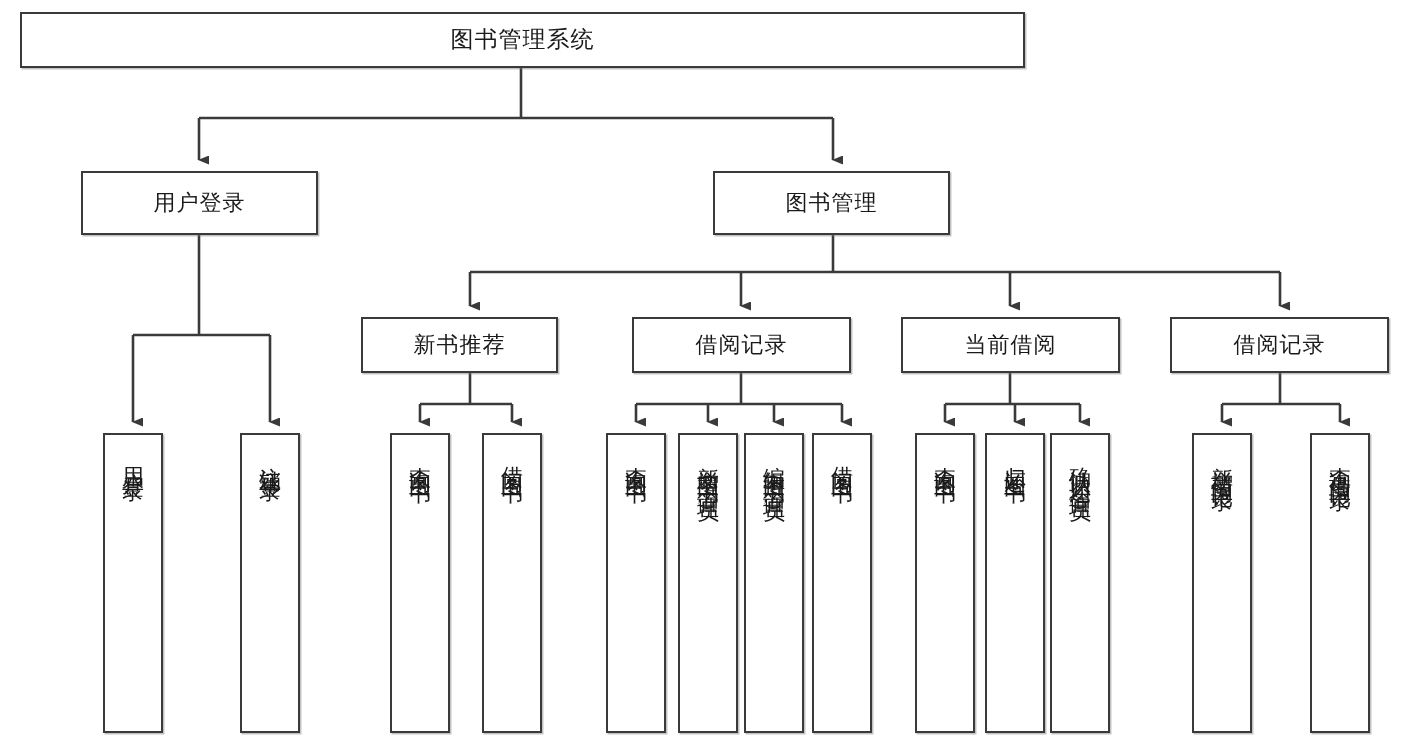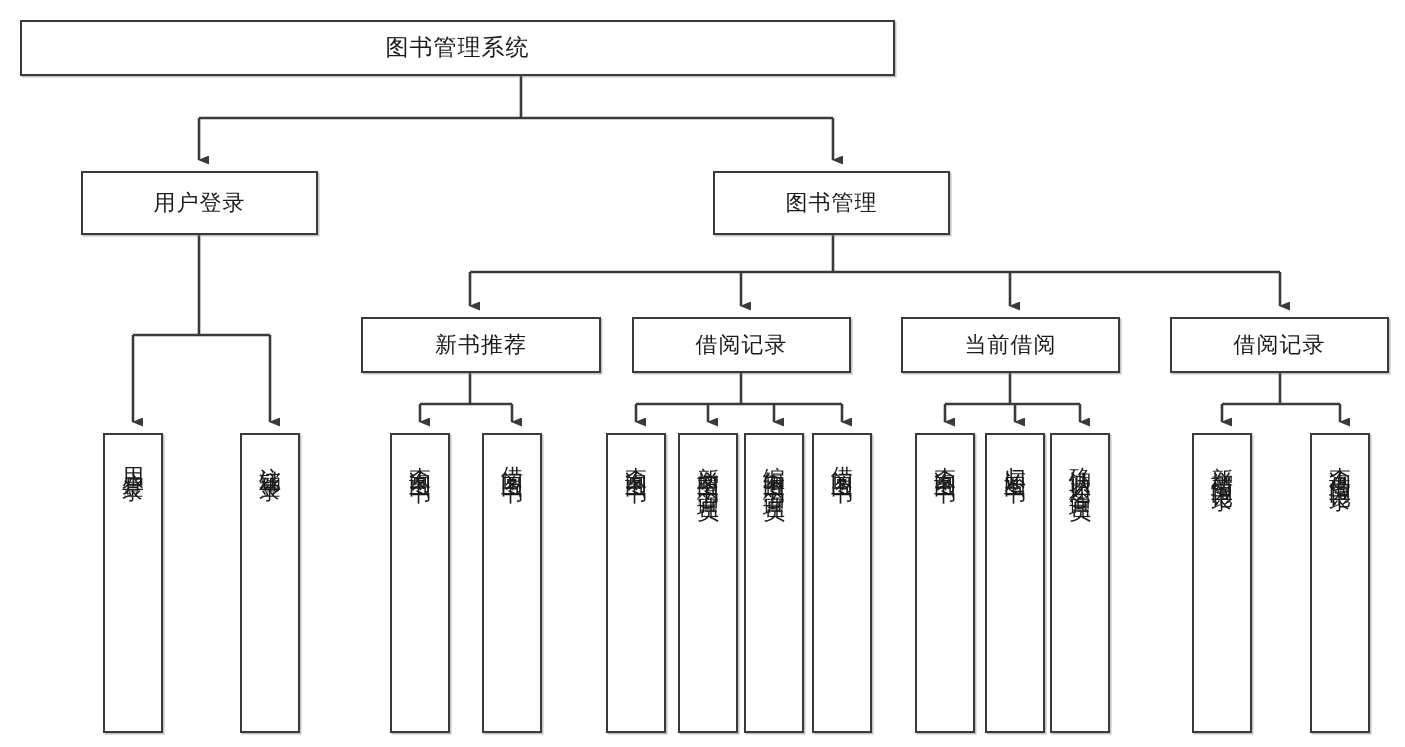--- a/index.html
+++ b/index.html
@@ -119,32 +119,32 @@
       <path d="M1015,404 L1015,422" marker-end="url(#arrow)"></path>
       <path d="M1080,404 L1080,422" marker-end="url(#arrow)"></path>
 
       <path d="M1280,373 L1280,404"></path>
       <path d="M1222,404 L1340,404"></path>
       <path d="M1222,404 L1222,422" marker-end="url(#arrow)"></path>
       <path d="M1340,404 L1340,422" marker-end="url(#arrow)"></path>
     </g>
   </svg>
 
-  <div class="node h root" style="left:20px; top:20px; width:875px; height:56px;">
+  <div class="node h root" style="left:20px; top:12px; width:1005px; height:56px;">
     <span>图书管理系统</span>
   </div>
 
   <div class="node h" style="left:81px; top:171px; width:237px; height:64px;">
     <span>用户登录</span>
   </div>
   <div class="node h" style="left:713px; top:171px; width:237px; height:64px;">
     <span>图书管理</span>
   </div>
 
-  <div class="node h" style="left:361px; top:317px; width:240px; height:56px;">
+  <div class="node h" style="left:361px; top:317px; width:197px; height:56px;">
     <span>新书推荐</span>
   </div>
   <div class="node h" style="left:632px; top:317px; width:219px; height:56px;">
     <span>借阅记录</span>
   </div>
   <div class="node h" style="left:1170px; top:317px; width:219px; height:56px;">
     <span>借阅记录</span>
   </div>
   <div class="node h" style="left:901px; top:317px; width:219px; height:56px;">
     <span>当前借阅</span>

